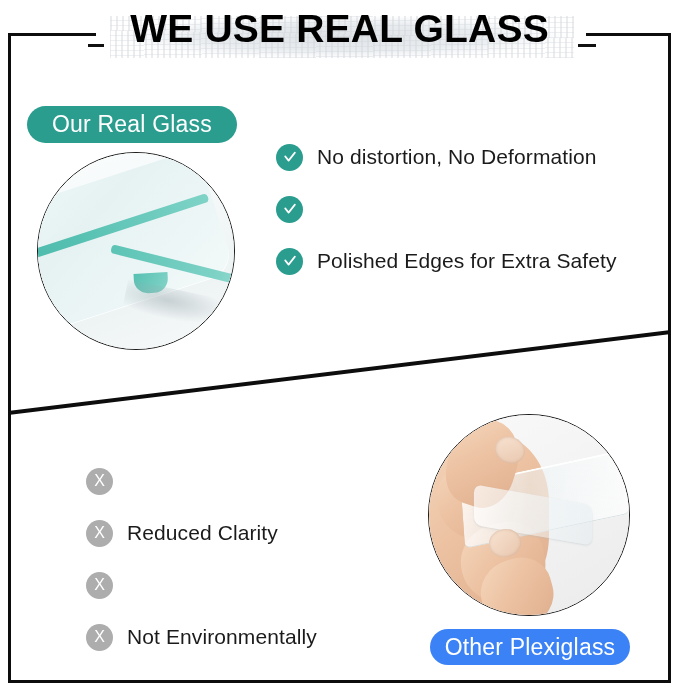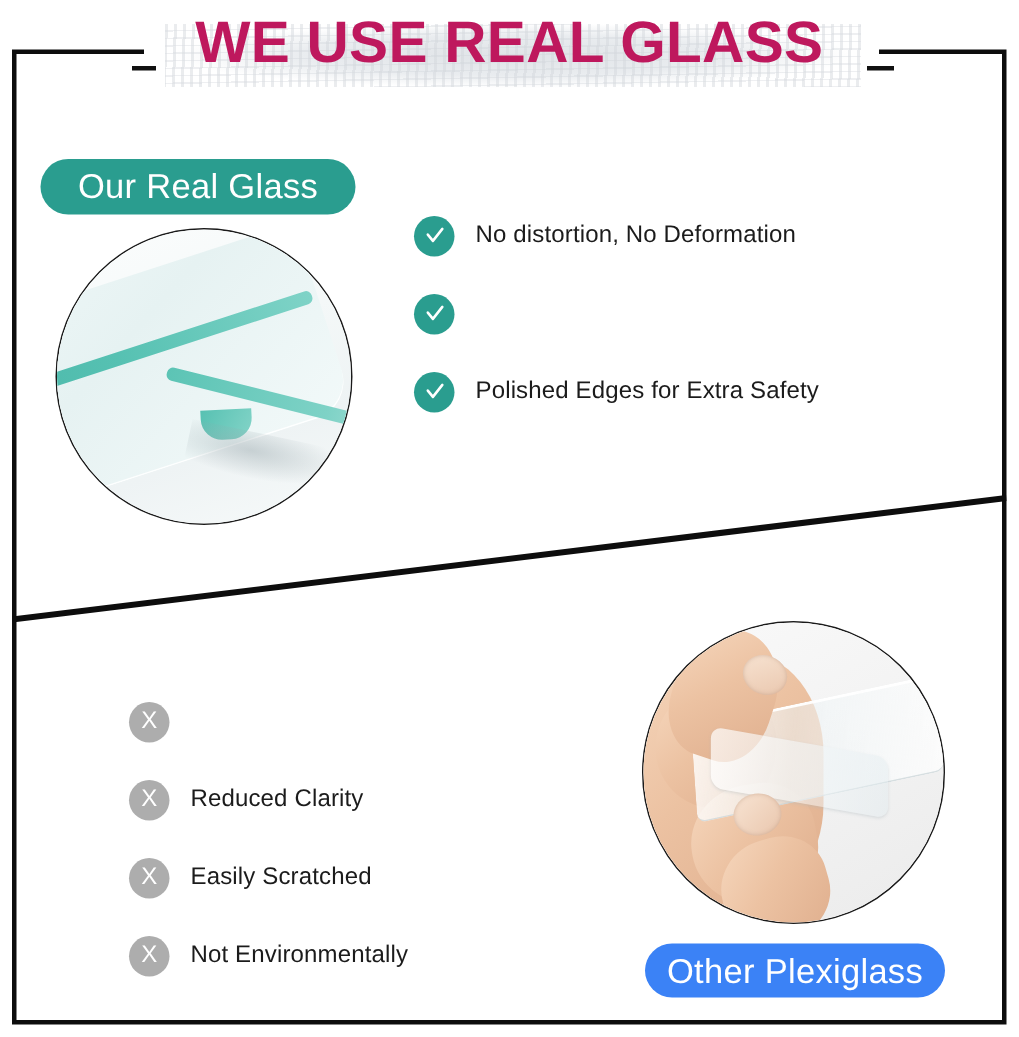--- a/index.html
+++ b/index.html
@@ -63,21 +63,21 @@
   }
   .title-text {
     position: absolute;
     left: 0; top: 0;
     width: 100%;
     height: 58px;
     line-height: 58px;
     text-align: center;
     font-size: 39px;
     font-weight: bold;
-    color: #be185d;
+    color: #000000;
     letter-spacing: 0.2px;
     white-space: nowrap;
     z-index: 5;
   }
   
   .tick {
     position: absolute;
     top: 44px;
     height: 3px;
     background: #111;
@@ -244,21 +244,21 @@
   .mark-good { background: #2a9d8f; }
   .mark-bad  { background: #adadad; }
   .mark svg { display: block; }
   .mark-x {
     color: #ffffff;
     font-size: 16px;
     line-height: 1;
     font-weight: normal;
   }
   .row-label {
-    font-size: 16px;
+    font-size: 21px;
     color: #1b1b1b;
     white-space: nowrap;
     letter-spacing: .1px;
   }
 </style>
 </head>
 <body>
 
 <div id="page">
 
@@ -325,21 +325,20 @@
     <div class="row">
       <span class="mark mark-bad">
         <span class="mark-x">X</span>
       </span>
       <span class="row-label">Reduced Clarity</span>
     </div>
     <div class="row">
       <span class="mark mark-bad">
         <span class="mark-x">X</span>
       </span>
-      <span class="row-label">Easily Scratched</span>
     </div>
     <div class="row">
       <span class="mark mark-bad">
         <span class="mark-x">X</span>
       </span>
       <span class="row-label">Not Environmentally</span>
     </div>
   </div>
 
   <div class="photo photo-plexi">

